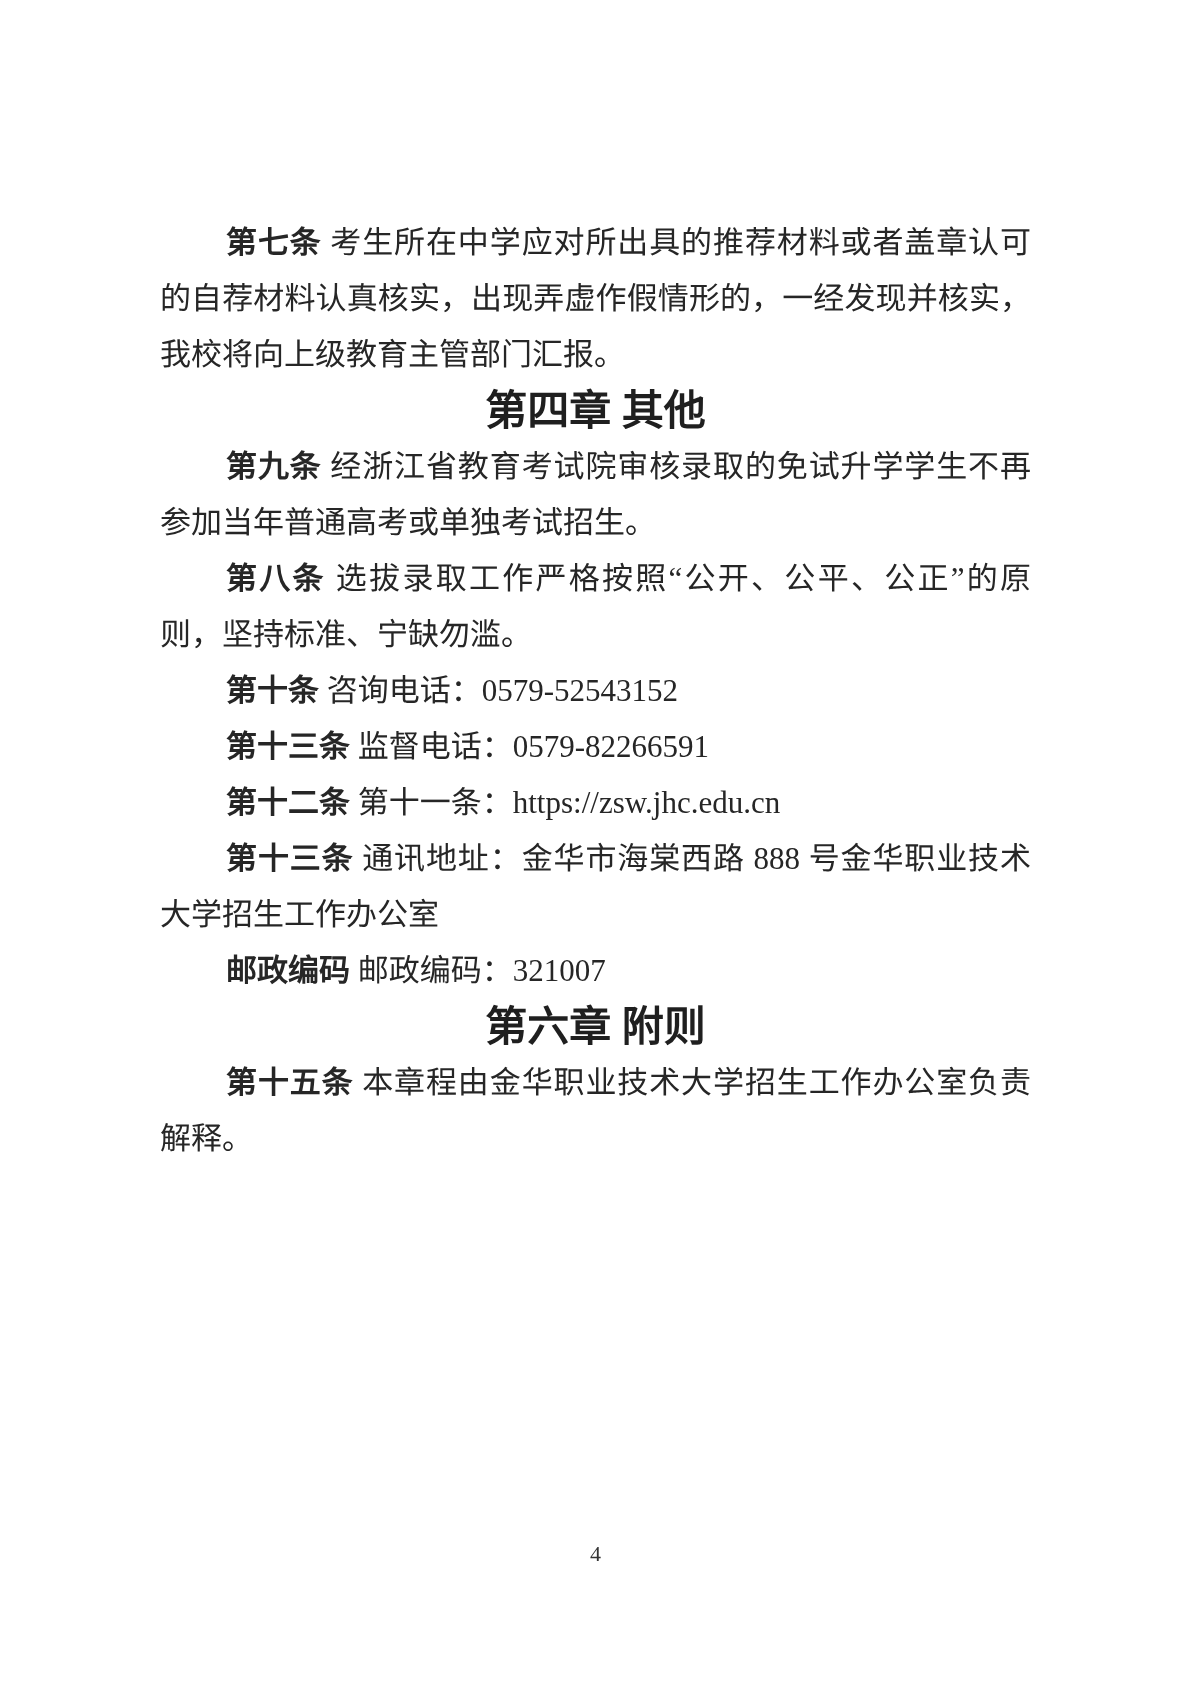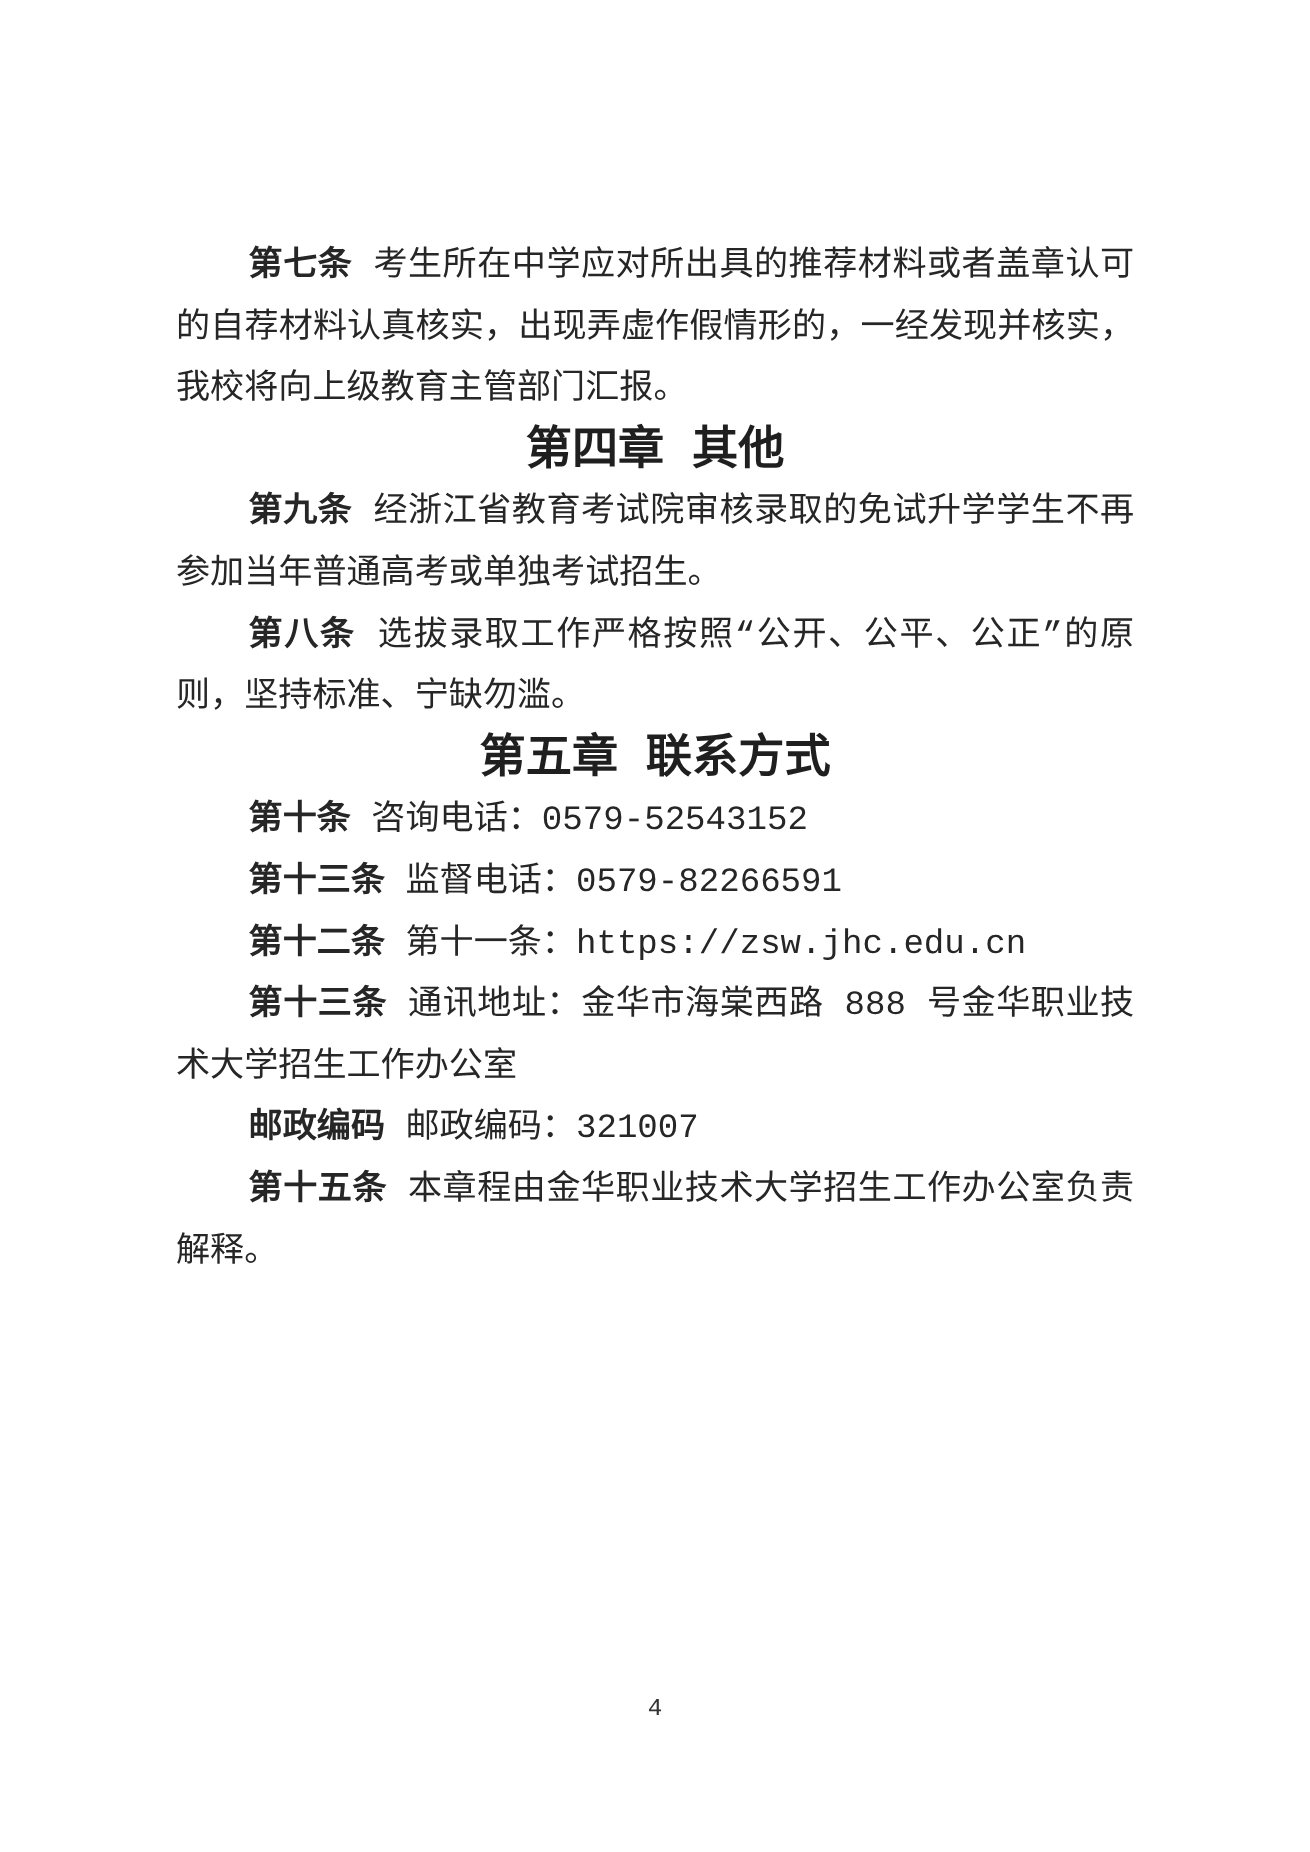--- a/index.html
+++ b/index.html
@@ -7,21 +7,21 @@
     padding: 0;
     background: #e8e8e8;
   }
   .page {
     position: relative;
     width: 1191px;
     height: 1684px;
     margin: 0 auto;
     background: #ffffff;
     overflow: hidden;
-    font-family: Liberation Mono, monospace;
+    font-family: Liberation Serif, serif;
   }
   .doc-body {
     position: absolute;
     left: 160px;
     top: 215px;
     width: 871px;
     font-size: 31px;
     line-height: 56px;
     color: #262626;
     text-align: justify;
@@ -71,21 +71,20 @@
     <p class="para">
       <b class="article-label">第九条</b>
       <span>经浙江省教育考试院审核录取的免试升学学生不再参加当年普通高考或单独考试招生。</span>
     </p>
 
     <p class="para">
       <b class="article-label">第八条</b>
       <span>选拔录取工作严格按照“公开、公平、公正”的原则，坚持标准、宁缺勿滥。</span>
     </p>
 
-    <h2 class="chapter">第五章 联系方式</h2>
 
     <p class="para">
       <b class="article-label">第十条</b>
       <span>咨询电话：0579-52543152</span>
     </p>
 
     <p class="para">
       <b class="article-label">第十三条</b>
       <span>监督电话：0579-82266591</span>
     </p>
@@ -98,20 +97,21 @@
     <p class="para">
       <b class="article-label">第十三条</b>
       <span>通讯地址：金华市海棠西路 888 号金华职业技术大学招生工作办公室</span>
     </p>
 
     <p class="para">
       <b class="article-label">邮政编码</b>
       <span>邮政编码：321007</span>
     </p>
 
+    <h2 class="chapter">第六章 附则</h2>
 
     <p class="para">
       <b class="article-label">第十五条</b>
       <span>本章程由金华职业技术大学招生工作办公室负责解释。</span>
     </p>
 
   </div>
 
   <div class="footer">4</div>
 

